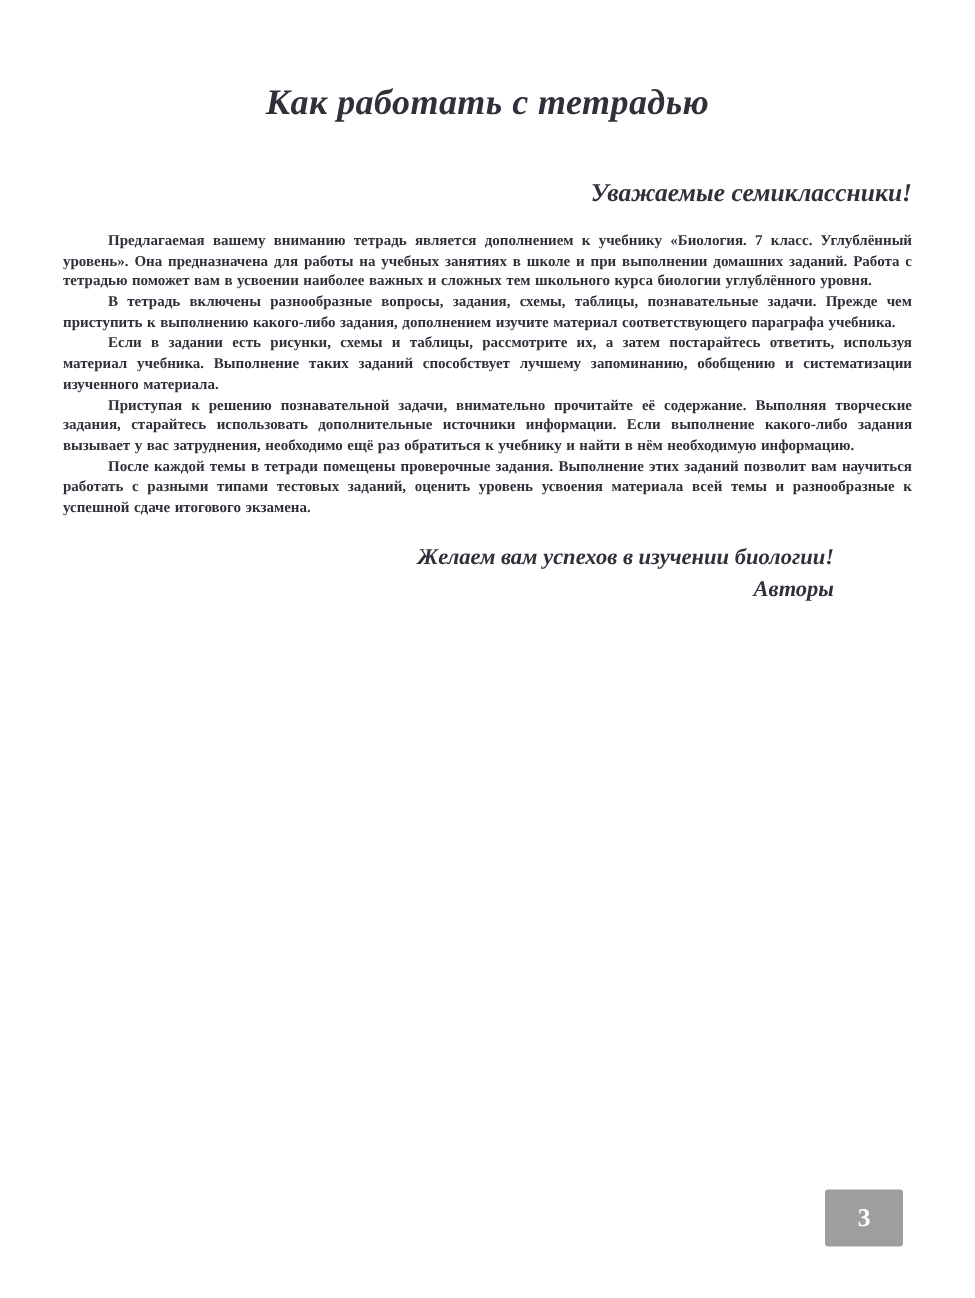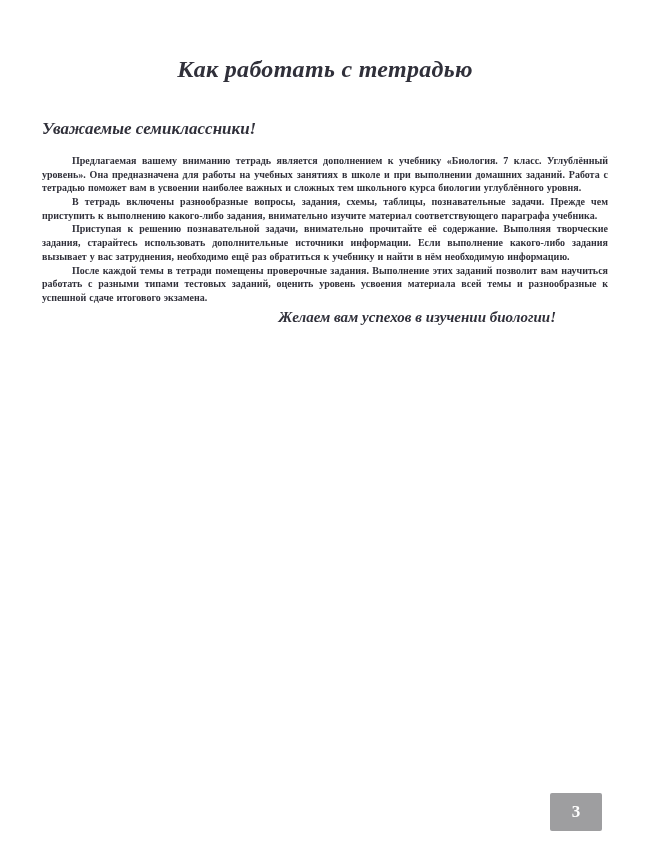--- a/index.html
+++ b/index.html
@@ -23,37 +23,37 @@
   .doc-title {
     margin: 0 0 36px 0;
     text-align: center;
     font-style: italic;
     font-weight: bold;
     font-size: 24px;
     letter-spacing: 0.3px;
   }
   .doc-subtitle {
     margin: 0 0 15px 0;
-    text-align: left;
+    text-align: right;
     font-style: italic;
     font-weight: bold;
     font-size: 17px;
   }
   .body-paragraph {
     margin: 0;
     font-size: 10px;
     font-weight: bold;
     line-height: 1.37;
     text-align: justify;
     text-indent: 30px;
     word-spacing: 0.5px;
     hyphens: auto;
   }
   .closing {
-    margin-top: 2px;
+    margin-top: 16px;
     padding-right: 52px;
     text-align: right;
     font-style: italic;
     font-weight: bold;
     font-size: 15px;
     line-height: 1.4;
   }
   .page-number-box {
     position: absolute;
     right: 48px;
@@ -78,29 +78,31 @@
 
 <div class="page">
   <div class="content">
 
     <h1 class="doc-title">Как работать с тетрадью</h1>
 
     <h2 class="doc-subtitle">Уважаемые семиклассники!</h2>
 
     <p class="body-paragraph">Предлагаемая вашему вниманию тетрадь является дополнением к учебнику «Биология. 7 класс. Углублённый уровень». Она предназначена для работы на учебных занятиях в школе и при выполнении домашних заданий. Работа с тетрадью поможет вам в усвоении наиболее важных и сложных тем школьного курса биологии углублённого уровня.</p>
 
-    <p class="body-paragraph">В тетрадь включены разнообразные вопросы, задания, схемы, таблицы, познавательные задачи. Прежде чем приступить к выполнению какого-либо задания, внимательно изучите материал соответствующего параграфа учебника.</p>
+    <p class="body-paragraph">В тетрадь включены разнообразные вопросы, задания, схемы, таблицы, познавательные задачи. Прежде чем приступить к выполнению какого-либо задания, дополнением изучите материал соответствующего параграфа учебника.</p>
 
+    <p class="body-paragraph">Если в задании есть рисунки, схемы и таблицы, рассмотрите их, а затем постарайтесь ответить, используя материал учебника. Выполнение таких заданий способствует лучшему запоминанию, обобщению и систематизации изученного материала.</p>
 
     <p class="body-paragraph">Приступая к решению познавательной задачи, внимательно прочитайте её содержание. Выполняя творческие задания, старайтесь использовать дополнительные источники информации. Если выполнение какого-либо задания вызывает у вас затруднения, необходимо ещё раз обратиться к учебнику и найти в нём необходимую информацию.</p>
 
     <p class="body-paragraph">После каждой темы в тетради помещены проверочные задания. Выполнение этих заданий позволит вам научиться работать с разными типами тестовых заданий, оценить уровень усвоения материала всей темы и разнообразные к успешной сдаче итогового экзамена.</p>
 
     <div class="closing">
       <div>Желаем вам успехов в изучении биологии!</div>
+      <div>Авторы</div>
     </div>
 
   </div>
 
   <div class="page-number-box">
     <span>3</span>
   </div>
 </div>
 
 </body></html>

